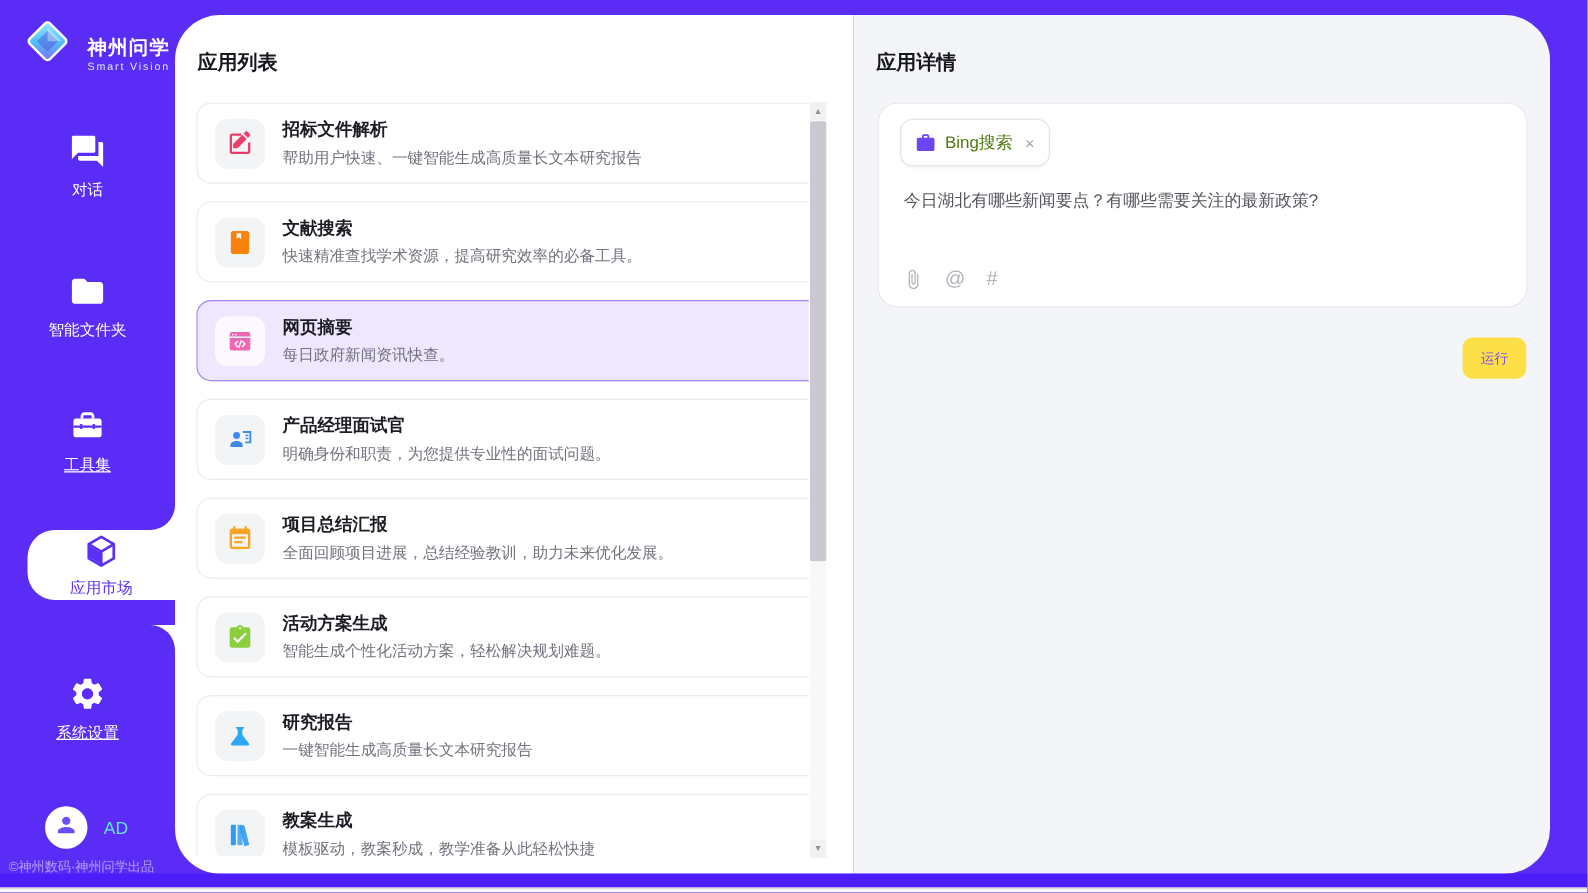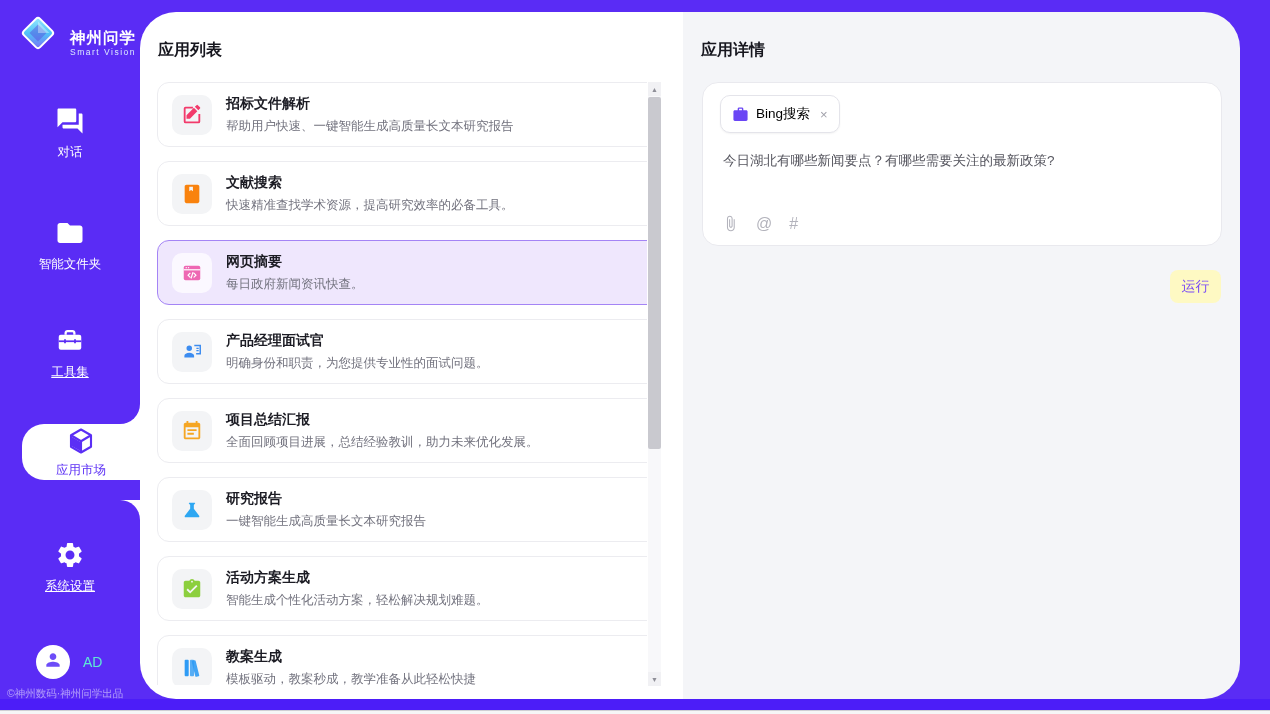--- a/index.html
+++ b/index.html
@@ -50,27 +50,27 @@
   .scroll-track{position:absolute;top:70px;left:508px;width:13px;height:604px;background:#f8f8fa;}
   .scroll-btn{position:absolute;left:0;width:13px;height:14px;background:#f1f1f4;color:#8f8f98;font-size:7px;display:grid;place-items:center;cursor:pointer;}
   .scroll-btn.up{top:0;}
   .scroll-btn.down{bottom:0;}
   .scroll-thumb{position:absolute;left:0;top:15px;width:13px;height:352px;background:#c9c9cf;border-radius:2px;cursor:pointer;}
 
   
   .detail-card{position:absolute;top:70px;left:19px;width:520px;height:164px;box-sizing:border-box;background:#fff;border:1px solid #e9e9ee;border-radius:16px;cursor:text;}
   .chip{position:absolute;top:12px;left:17px;height:36px;display:inline-flex;align-items:center;gap:7px;padding:0 11px;background:#fff;border:1px solid #e4e4ea;border-radius:10px;box-shadow:0 1px 2px rgba(0,0,0,.05);cursor:pointer;}
   .chip svg{width:17px;height:17px;color:#6a46f5;display:block;}
-  .chip-label{font-size:13.5px;color:#000000;}
+  .chip-label{font-size:13.5px;color:#4d7c0f;}
   .chip-close{font-size:13px;color:#a1a1aa;margin-left:3px;cursor:pointer;}
   .prompt-text{position:absolute;top:68px;left:20px;right:20px;font-size:13.5px;color:#55555e;line-height:1.5;}
   .editor-icons{position:absolute;left:19px;bottom:13px;display:flex;align-items:center;gap:17px;color:#b3b3bc;}
   .editor-icons svg{width:17px;height:17px;display:block;}
   .glyph-icon{font-size:16px;line-height:1;cursor:pointer;}
-  .run-btn{position:absolute;top:258px;right:19px;width:51px;height:33px;background:#fef9c3;color:#7a4cf5;border-radius:8px;font-size:14px;display:grid;place-items:center;cursor:pointer;}
+  .run-btn{position:absolute;top:258px;right:19px;width:51px;height:33px;background:#fde047;color:#7a4cf5;border-radius:8px;font-size:11px;display:grid;place-items:center;cursor:pointer;}
 </style>
 </head>
 <body>
 
 <div class="stage">
 
   <aside class="sidebar">
     <div class="logo">
       <span><svg viewBox="0 0 40 40">
             <defs>
@@ -212,39 +212,39 @@
               <svg viewBox="0 0 24 24" fill="currentColor" fill-rule="evenodd">
                 <path d="M19 3h-1V1h-2v2H8V1H6v2H5c-1.11 0-1.99.9-1.99 2L3 19c0 1.1.89 2 2 2h14c1.1 0 2-.9 2-2V5c0-1.1-.9-2-2-2zm0 16H5V8h14v11zM7 10h10v2H7v-2zm0 4h7v2H7v-2z"></path>
               </svg>
             </div>
             <div class="card-text">
               <div class="app-title">项目总结汇报</div>
               <div class="app-desc">全面回顾项目进展，总结经验教训，助力未来优化发展。</div>
             </div>
           </div>
           <div class="app-card">
+            <div class="tile" style="color: rgb(140, 207, 62);">
+              <svg viewBox="0 0 24 24" fill="currentColor">
+                <path d="M19 3h-4.18C14.4 1.84 13.3 1 12 1c-1.3 0-2.4.84-2.82 2H5c-1.1 0-2 .9-2 2v14c0 1.1.9 2 2 2h14c1.1 0 2-.9 2-2V5c0-1.1-.9-2-2-2zm-7 0c.55 0 1 .45 1 1s-.45 1-1 1-1-.45-1-1 .45-1 1-1zm-2 14l-4-4 1.41-1.41L10 14.17l6.59-6.59L18 9l-8 8z"></path>
+              </svg>
+            </div>
+            <div class="card-text">
+              <div class="app-title">活动方案生成</div>
+              <div class="app-desc">智能生成个性化活动方案，轻松解决规划难题。</div>
+            </div>
+          </div>
+          <div class="app-card">
             <div class="tile" style="color: rgb(46, 167, 242);">
               <svg viewBox="0 0 24 24" fill="currentColor">
                 <path d="M19.8 18.4L14 10.67V6.5l1.35-1.69c.26-.33.03-.81-.39-.81H9.04c-.42 0-.65.48-.39.81L10 6.5v4.17L4.2 18.4c-.49.66-.02 1.6.8 1.6h14c.82 0 1.29-.94.8-1.6z"></path>
               </svg>
             </div>
             <div class="card-text">
               <div class="app-title">研究报告</div>
               <div class="app-desc">一键智能生成高质量长文本研究报告</div>
-            </div>
-          </div>
-          <div class="app-card">
-            <div class="tile" style="color: rgb(140, 207, 62);">
-              <svg viewBox="0 0 24 24" fill="currentColor">
-                <path d="M19 3h-4.18C14.4 1.84 13.3 1 12 1c-1.3 0-2.4.84-2.82 2H5c-1.1 0-2 .9-2 2v14c0 1.1.9 2 2 2h14c1.1 0 2-.9 2-2V5c0-1.1-.9-2-2-2zm-7 0c.55 0 1 .45 1 1s-.45 1-1 1-1-.45-1-1 .45-1 1-1zm-2 14l-4-4 1.41-1.41L10 14.17l6.59-6.59L18 9l-8 8z"></path>
-              </svg>
-            </div>
-            <div class="card-text">
-              <div class="app-title">活动方案生成</div>
-              <div class="app-desc">智能生成个性化活动方案，轻松解决规划难题。</div>
             </div>
           </div>
           <div class="app-card">
             <div class="tile" style="color: rgb(46, 155, 245);">
               <svg viewBox="0 0 24 24" fill="currentColor">
                 <rect x="4" y="3" width="4.4" height="18" rx="1"></rect>
                 <rect x="9.8" y="3" width="4.4" height="18" rx="1" opacity=".8"></rect>
                 <rect x="13.6" y="3.6" width="4.4" height="18" rx="1" transform="rotate(-14 15.8 12.6)" opacity=".9"></rect>
               </svg>
             </div>

